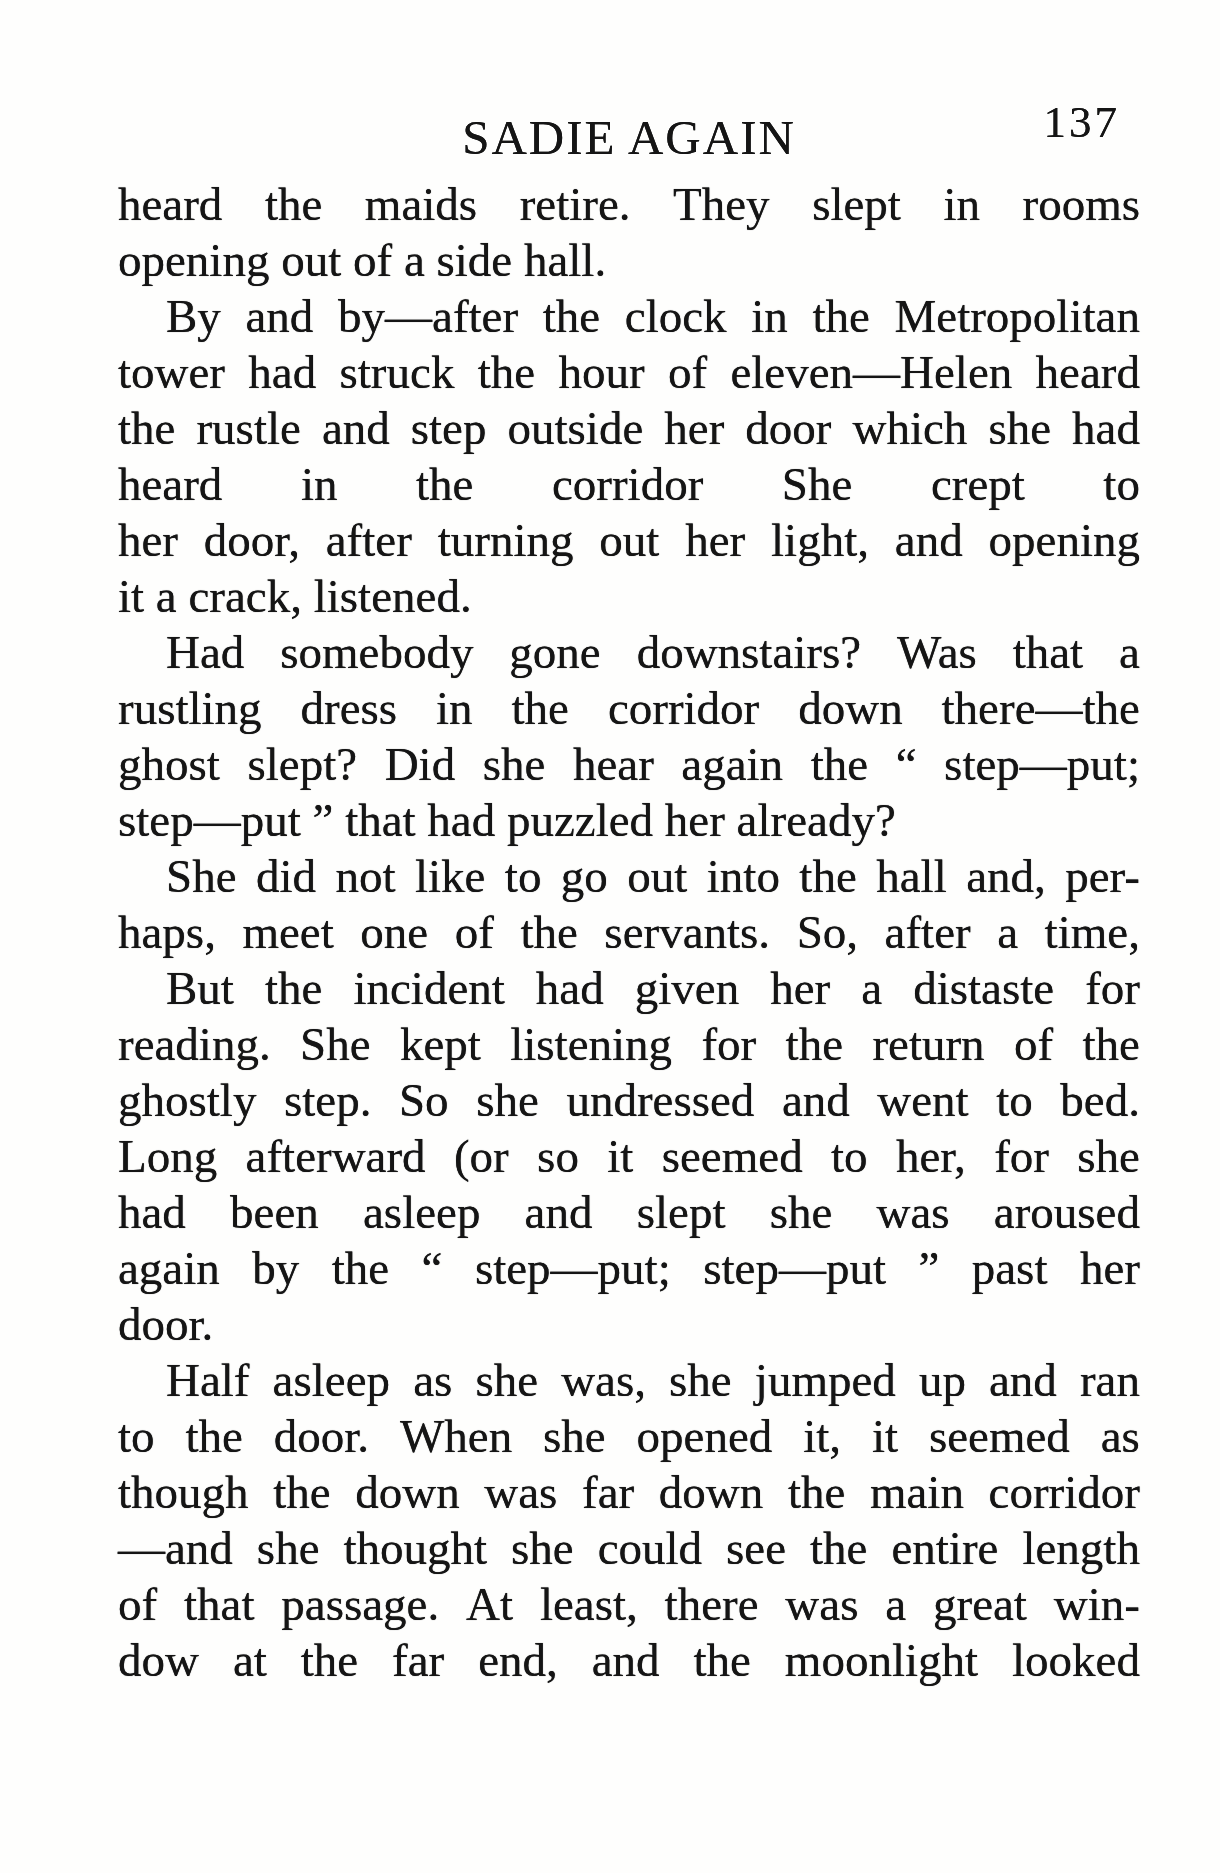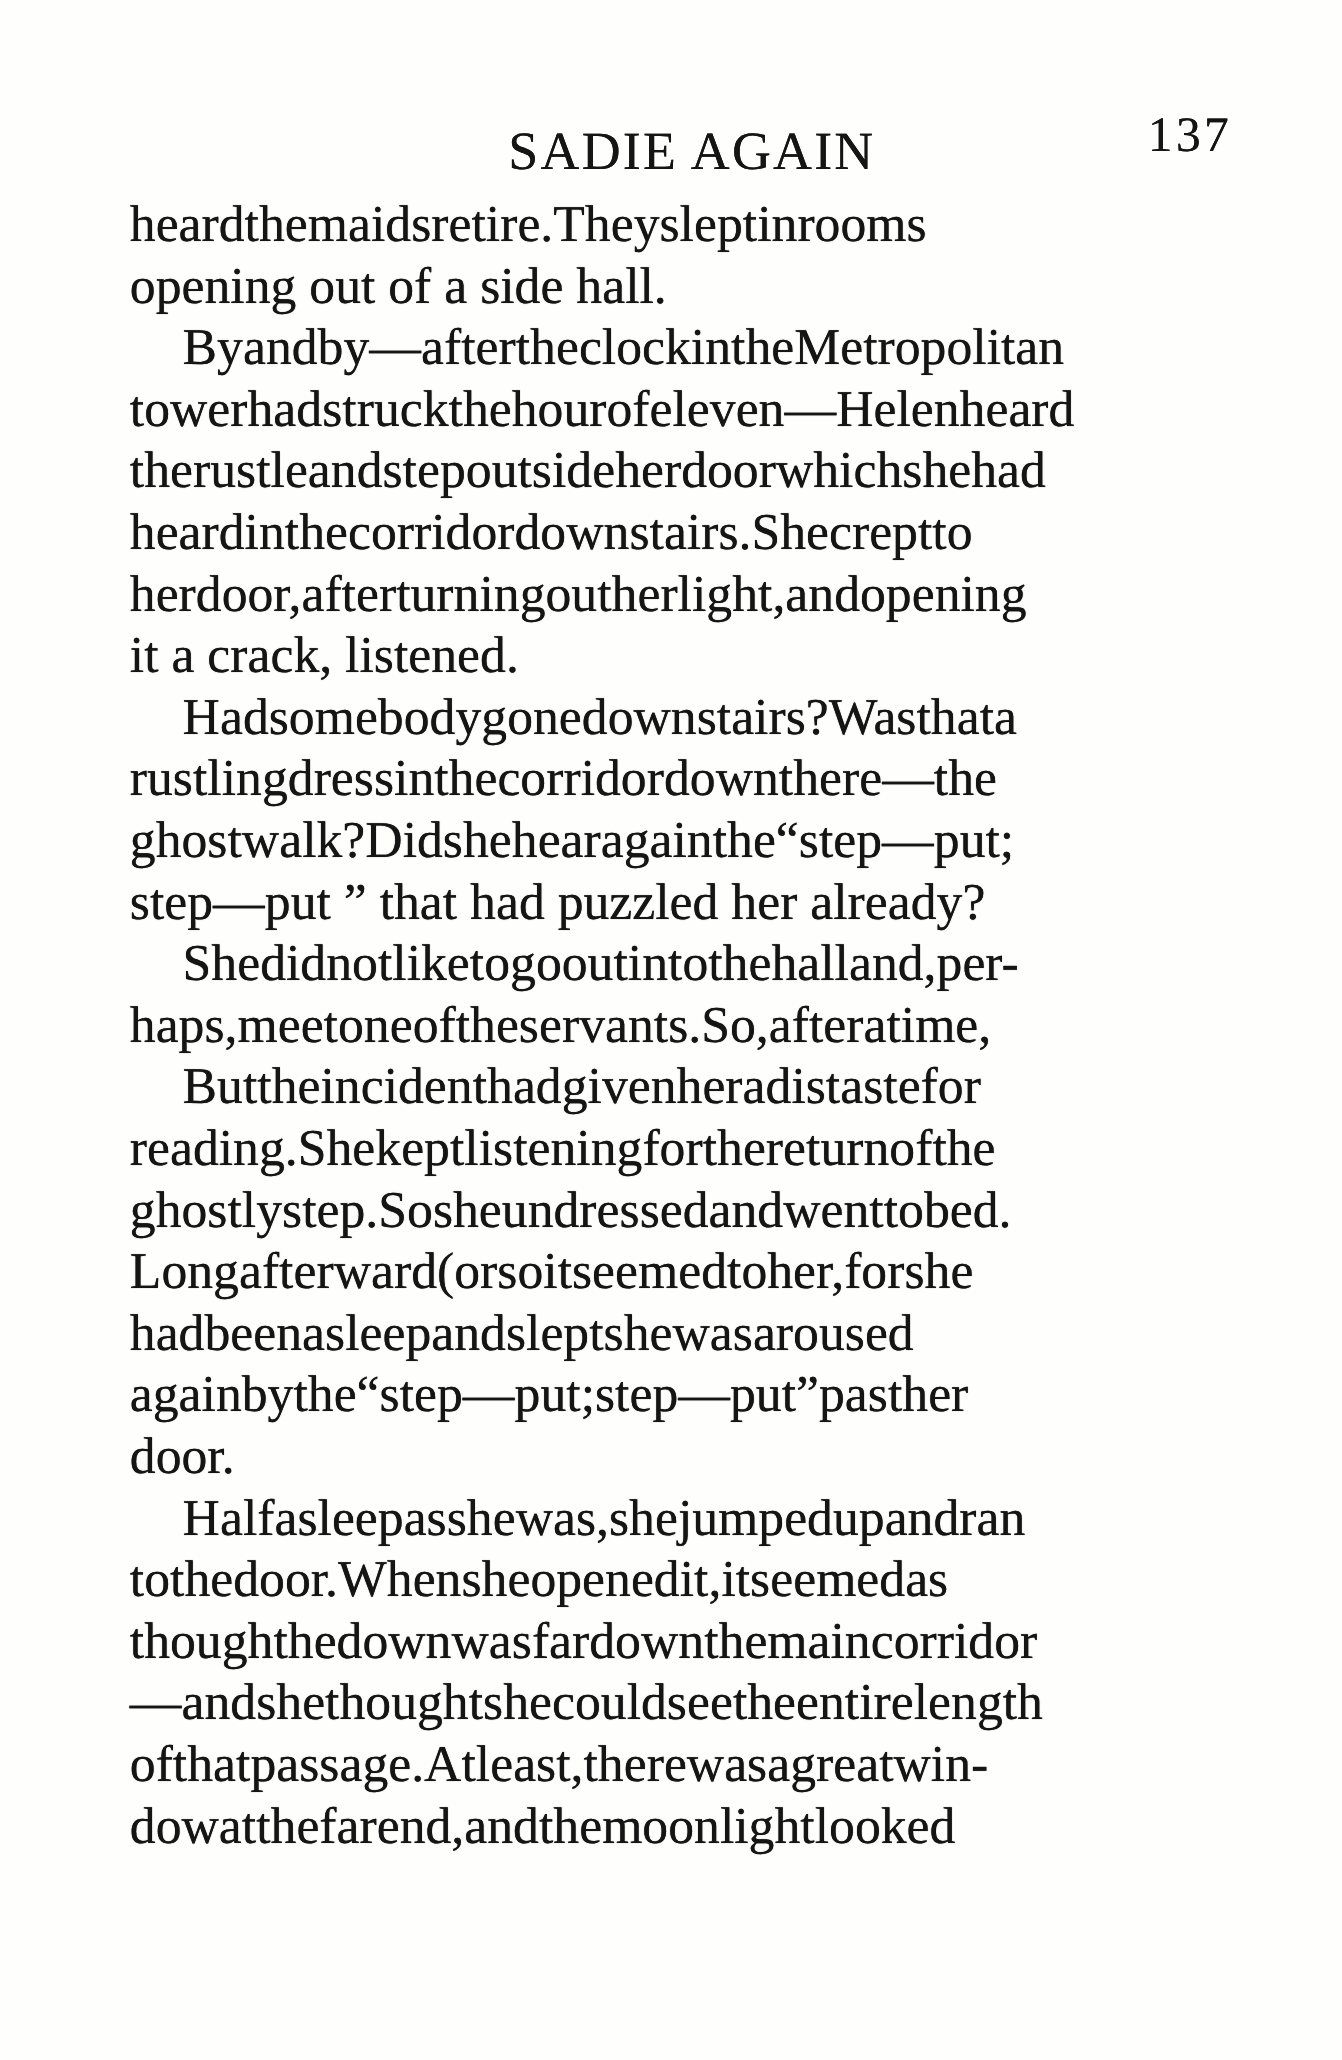--- a/index.html
+++ b/index.html
@@ -54,20 +54,21 @@
     width: 1022px;
   }
   .line {
     height: 56px;
     line-height: 56px;
     font-size: 47px;
     text-shadow: 0 0 0.7px currentColor; 
   }
   .line.justify {
     display: flex;
+    justify-content: space-between;
   }
   .line.justify span { flex: 0 0 auto; }
   .line.indent { padding-left: 48px; }
   .line.plain { text-align: left; }
 </style>
 </head>
 <body>
 
 <div class="page" style="--paper: #fefefd; --ink: #151515;">
 
@@ -118,21 +119,20 @@
         <span>door</span>
         <span>which</span>
         <span>she</span>
         <span>had</span>
       </div>
       <div class="line justify">
         <span>heard</span>
         <span>in</span>
         <span>the</span>
         <span>corridor</span>
-        <span>downstairs.</span>
         <span>She</span>
         <span>crept</span>
         <span>to</span>
       </div>
       <div class="line justify">
         <span>her</span>
         <span>door,</span>
         <span>after</span>
         <span>turning</span>
         <span>out</span>
@@ -155,21 +155,21 @@
         <span>rustling</span>
         <span>dress</span>
         <span>in</span>
         <span>the</span>
         <span>corridor</span>
         <span>down</span>
         <span>there—the</span>
       </div>
       <div class="line justify">
         <span>ghost</span>
-        <span>walk?</span>
+        <span>slept?</span>
         <span>Did</span>
         <span>she</span>
         <span>hear</span>
         <span>again</span>
         <span>the</span>
         <span>“</span>
         <span>step—put;</span>
       </div>
       <div class="line plain">step—put ” that had puzzled her already?</div>
       <div class="line justify indent">

